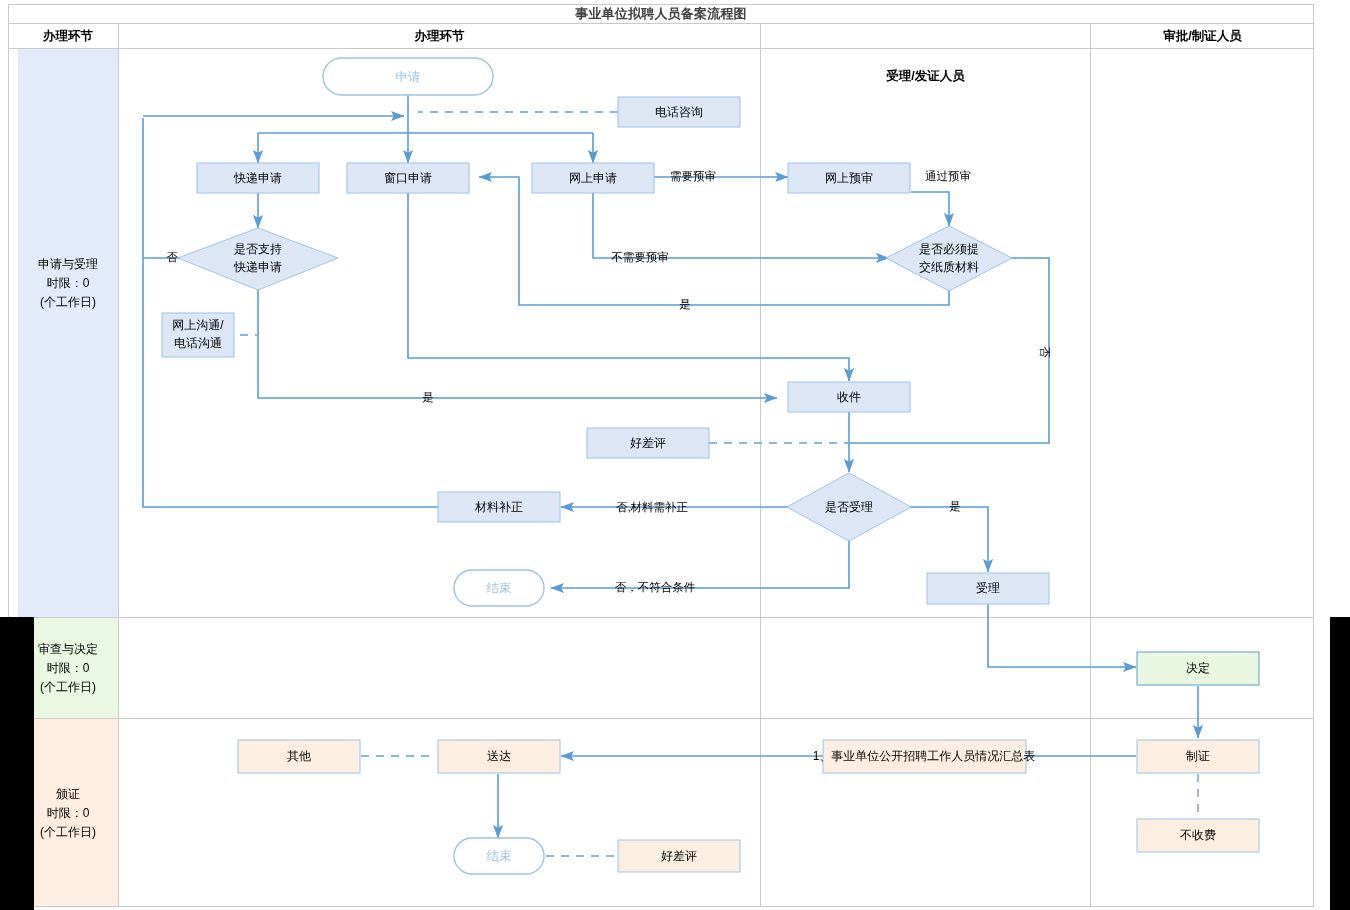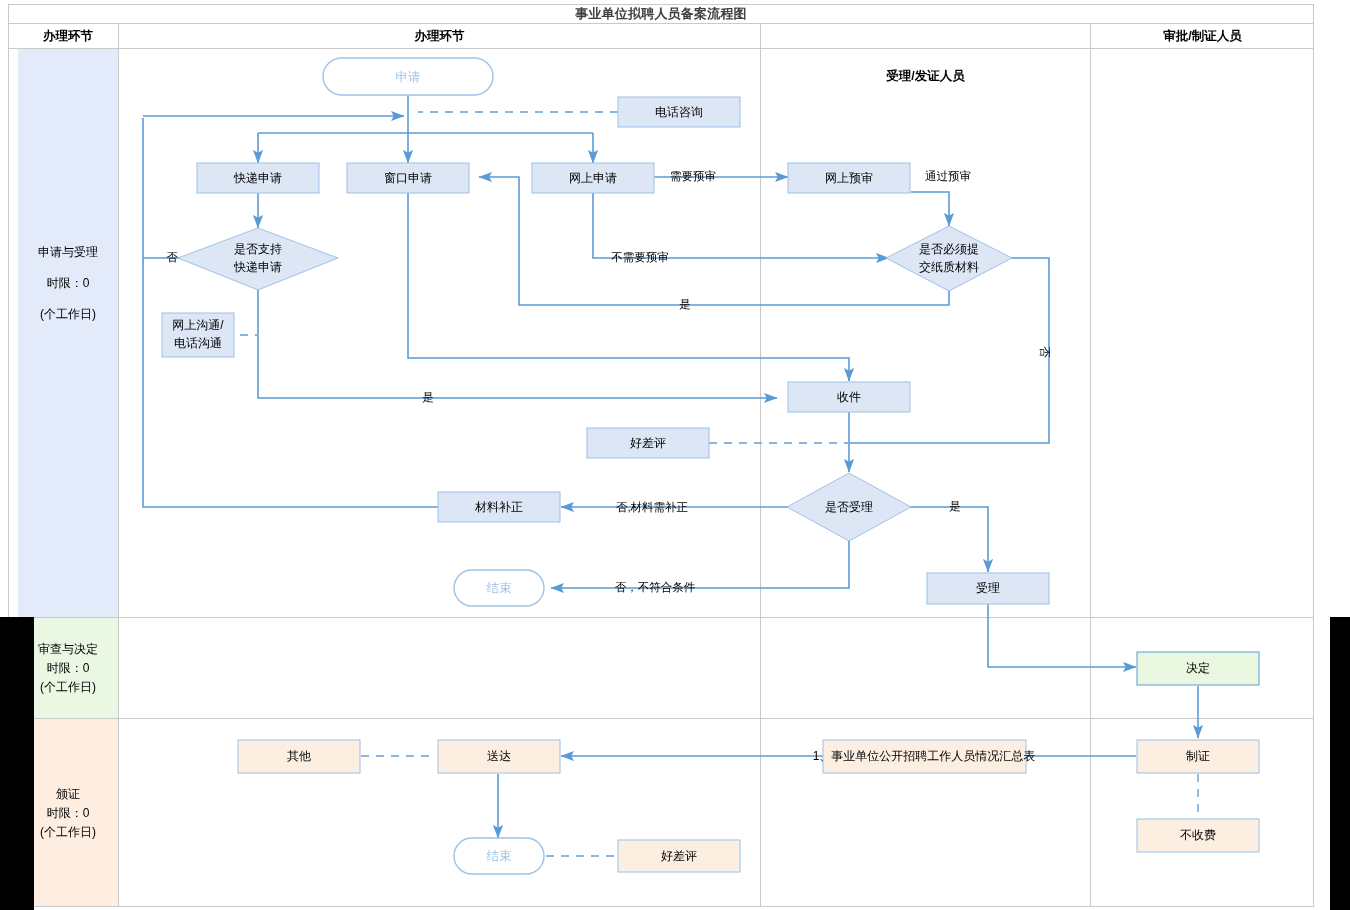--- a/index.html
+++ b/index.html
@@ -27,21 +27,21 @@
 
   .colhdr{position:absolute;top:24px;height:24px;display:flex;align-items:center;
           justify-content:center;font-size:12.5px;font-weight:bold;color:#000;}
   #hdr-0{left:18px;width:100px;}
   #hdr-1{left:119px;width:641px;}
   #hdr-2{left:761px;width:329px;margin-top:40px;}
   #hdr-3{left:1091px;width:223px;}
 
   .lane-label{position:absolute;left:18px;width:100px;display:flex;flex-direction:column;
               align-items:center;justify-content:center;font-size:12px;color:#000;line-height:19px;text-align:center;}
-  #lane-lbl-1{top:49px;height:469px;gap:12px;}
+  #lane-lbl-1{top:49px;height:469px;}
   #lane-lbl-2{top:618px;height:100px;text-align:center;}
   #lane-lbl-3{top:719px;height:188px;}
 
   svg#flow{position:absolute;left:0;top:0;width:1350px;height:910px;}
   .nd-text{font-family:"Liberation Sans","DejaVu Sans",sans-serif;font-size:12px;fill:#000;
            text-anchor:middle;dominant-baseline:middle;}
   .nd-text-term{font-family:"Liberation Sans","DejaVu Sans",sans-serif;font-size:12.5px;fill:#9dc3e6;
            text-anchor:middle;dominant-baseline:middle;}
   .edge-lbl{font-family:"Liberation Sans","DejaVu Sans",sans-serif;font-size:11.5px;fill:#000;
            text-anchor:middle;dominant-baseline:middle;}

